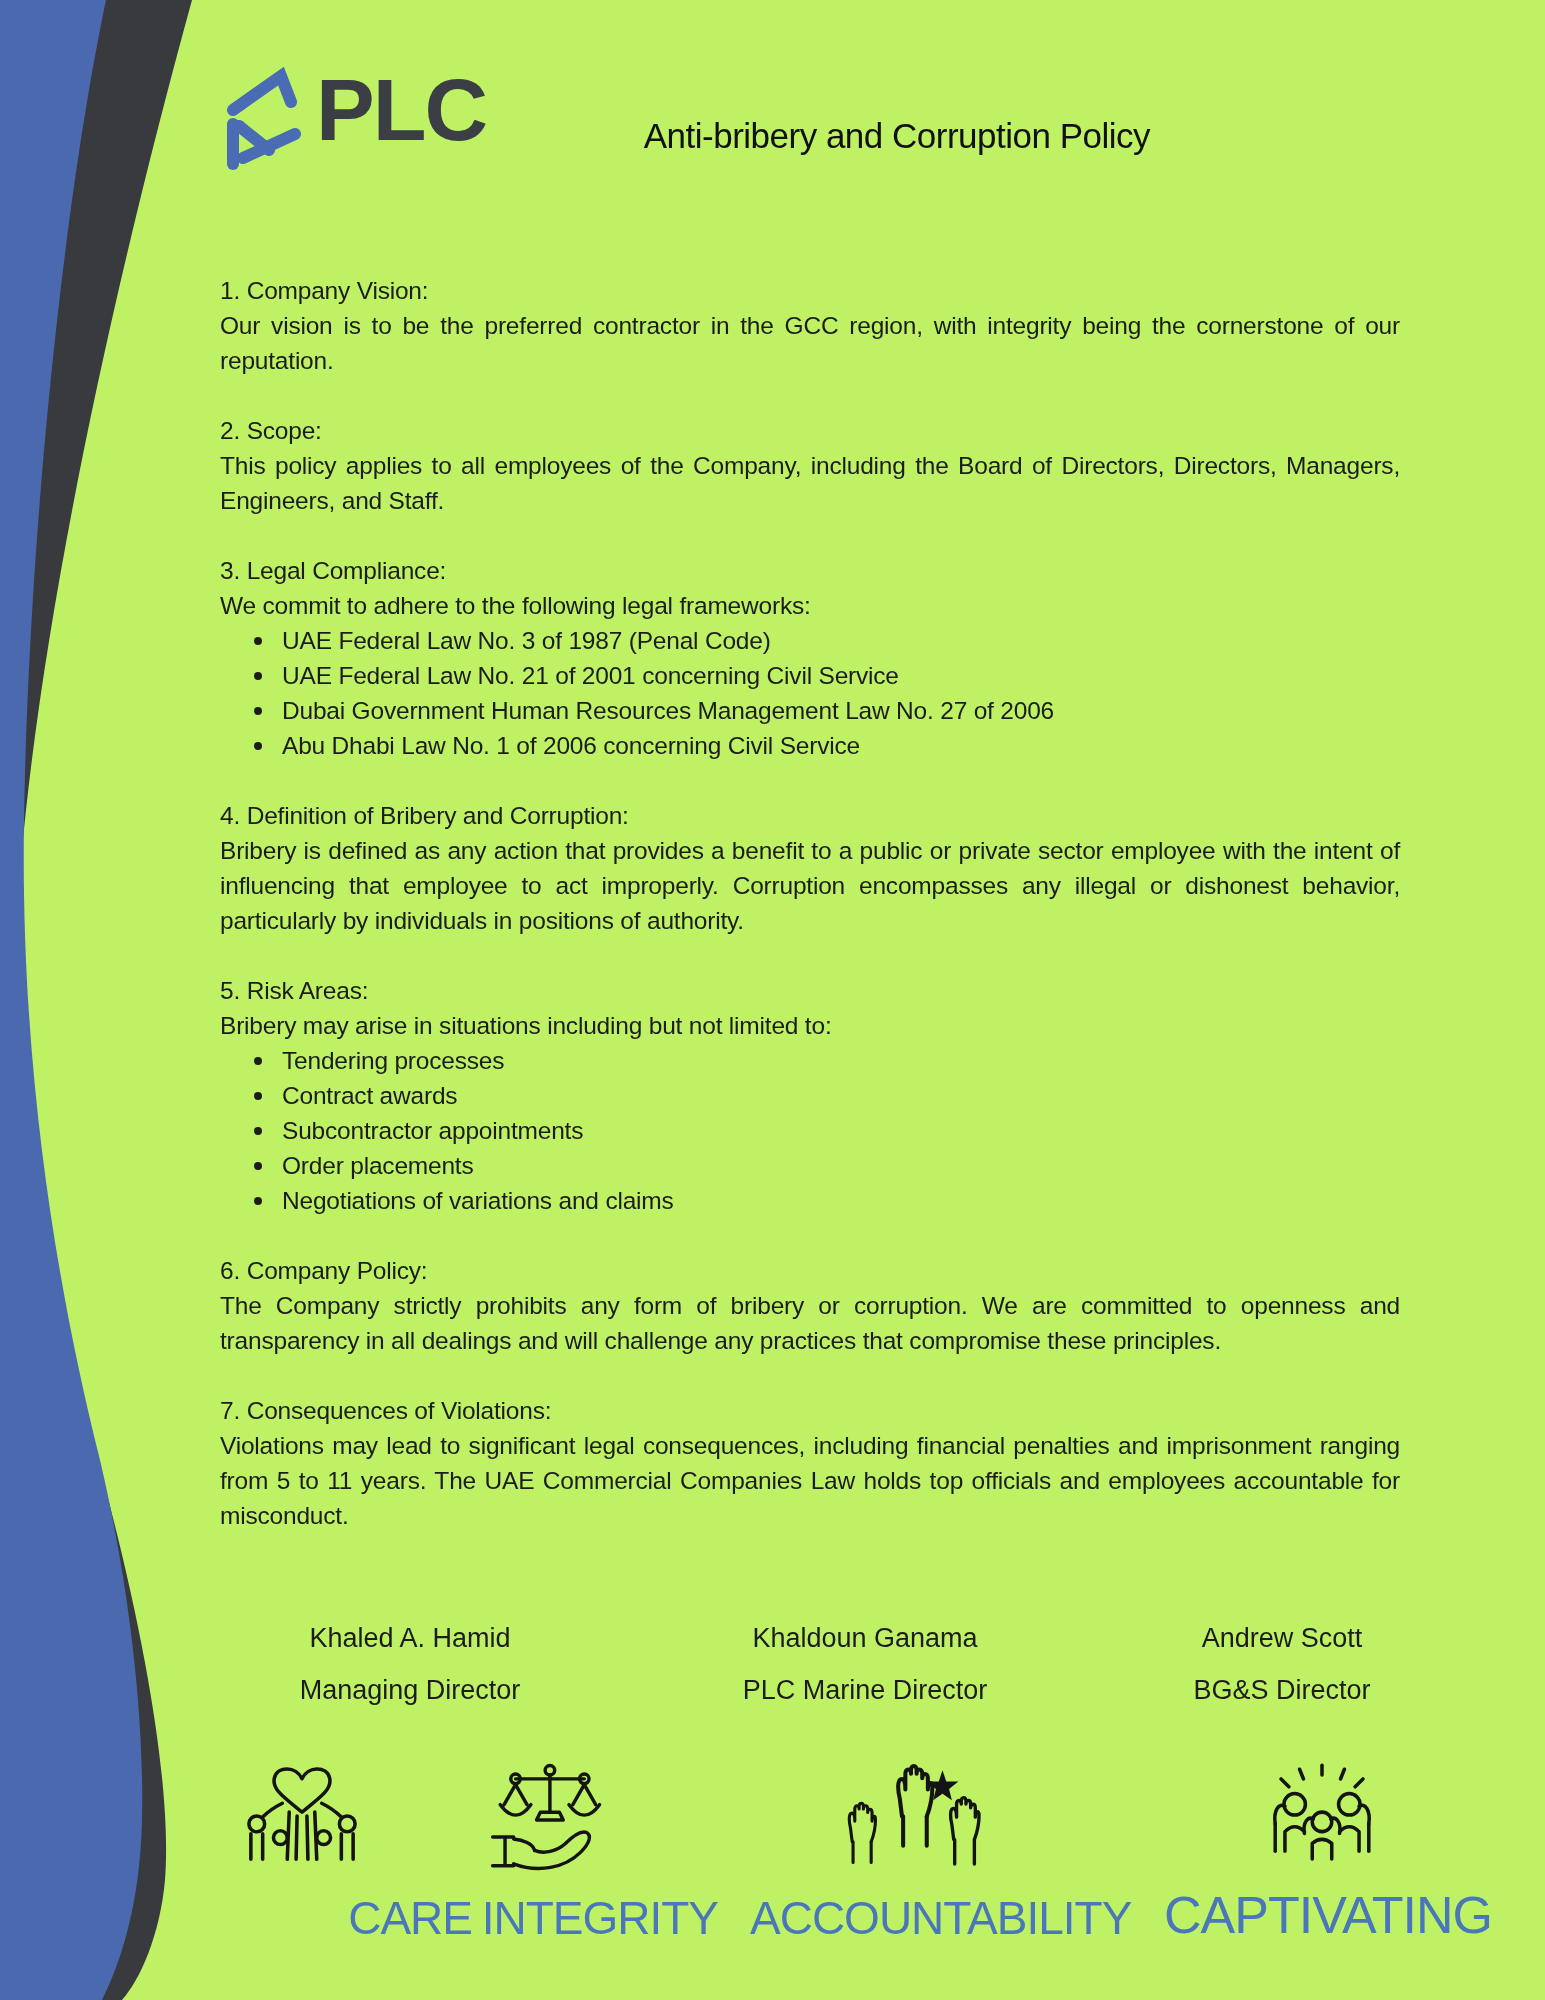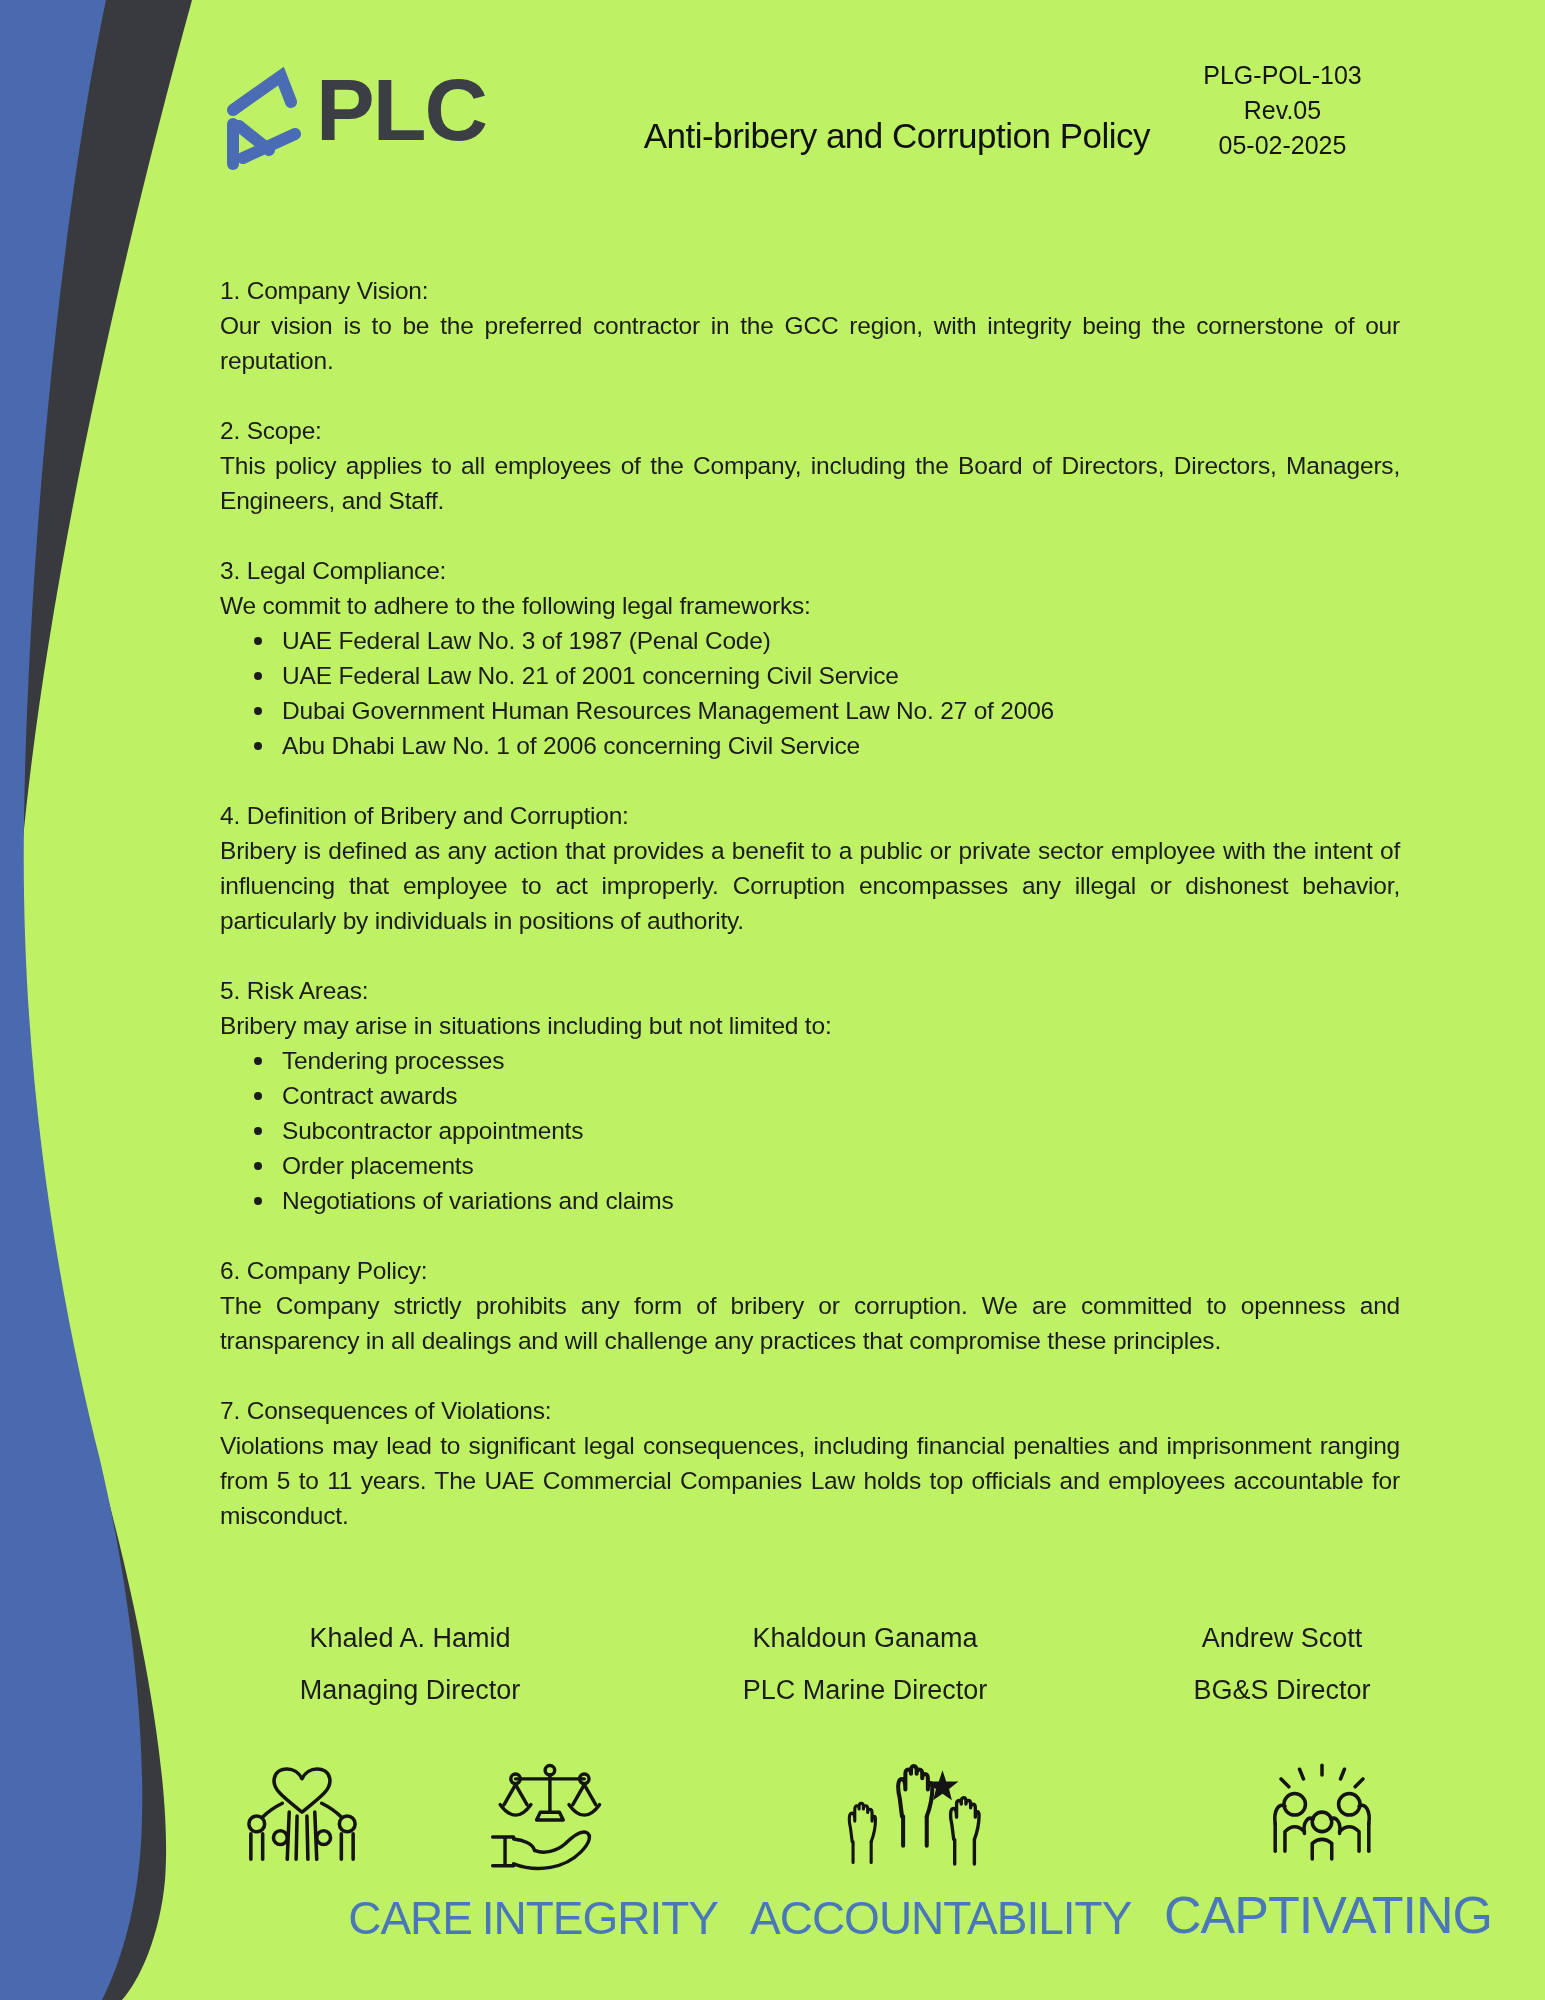--- a/index.html
+++ b/index.html
@@ -73,25 +73,20 @@
       <svg class="logo-mark" viewBox="0 0 78 112" aria-hidden="true">
         <g stroke="#4a6cb4" stroke-width="12" fill="none" stroke-linecap="round">
           <path d="M 8,52 L 56,18 L 66,44"></path>
           <path d="M 8,66 L 8,106"></path>
           <path d="M 14,68 L 44,92"></path>
           <path d="M 18,100 L 70,76"></path>
         </g>
       </svg>
       <div class="logo-text">PLC</div>
       <div class="doc-title">Anti-bribery and Corruption Policy</div>
-      <div class="doc-codes">
-        <div>PLG-POL-103</div>
-        <div>Rev.05</div>
-        <div>05-02-2025</div>
-      </div>
     </div>
 
     <div class="body">
 
       <section class="sec">
         <div class="sec-h">1. Company Vision:</div>
         <p class="sec-p">Our vision is to be the preferred contractor in the GCC region, with integrity being the cornerstone of our reputation.</p>
       </section>
 
       <section class="sec">

